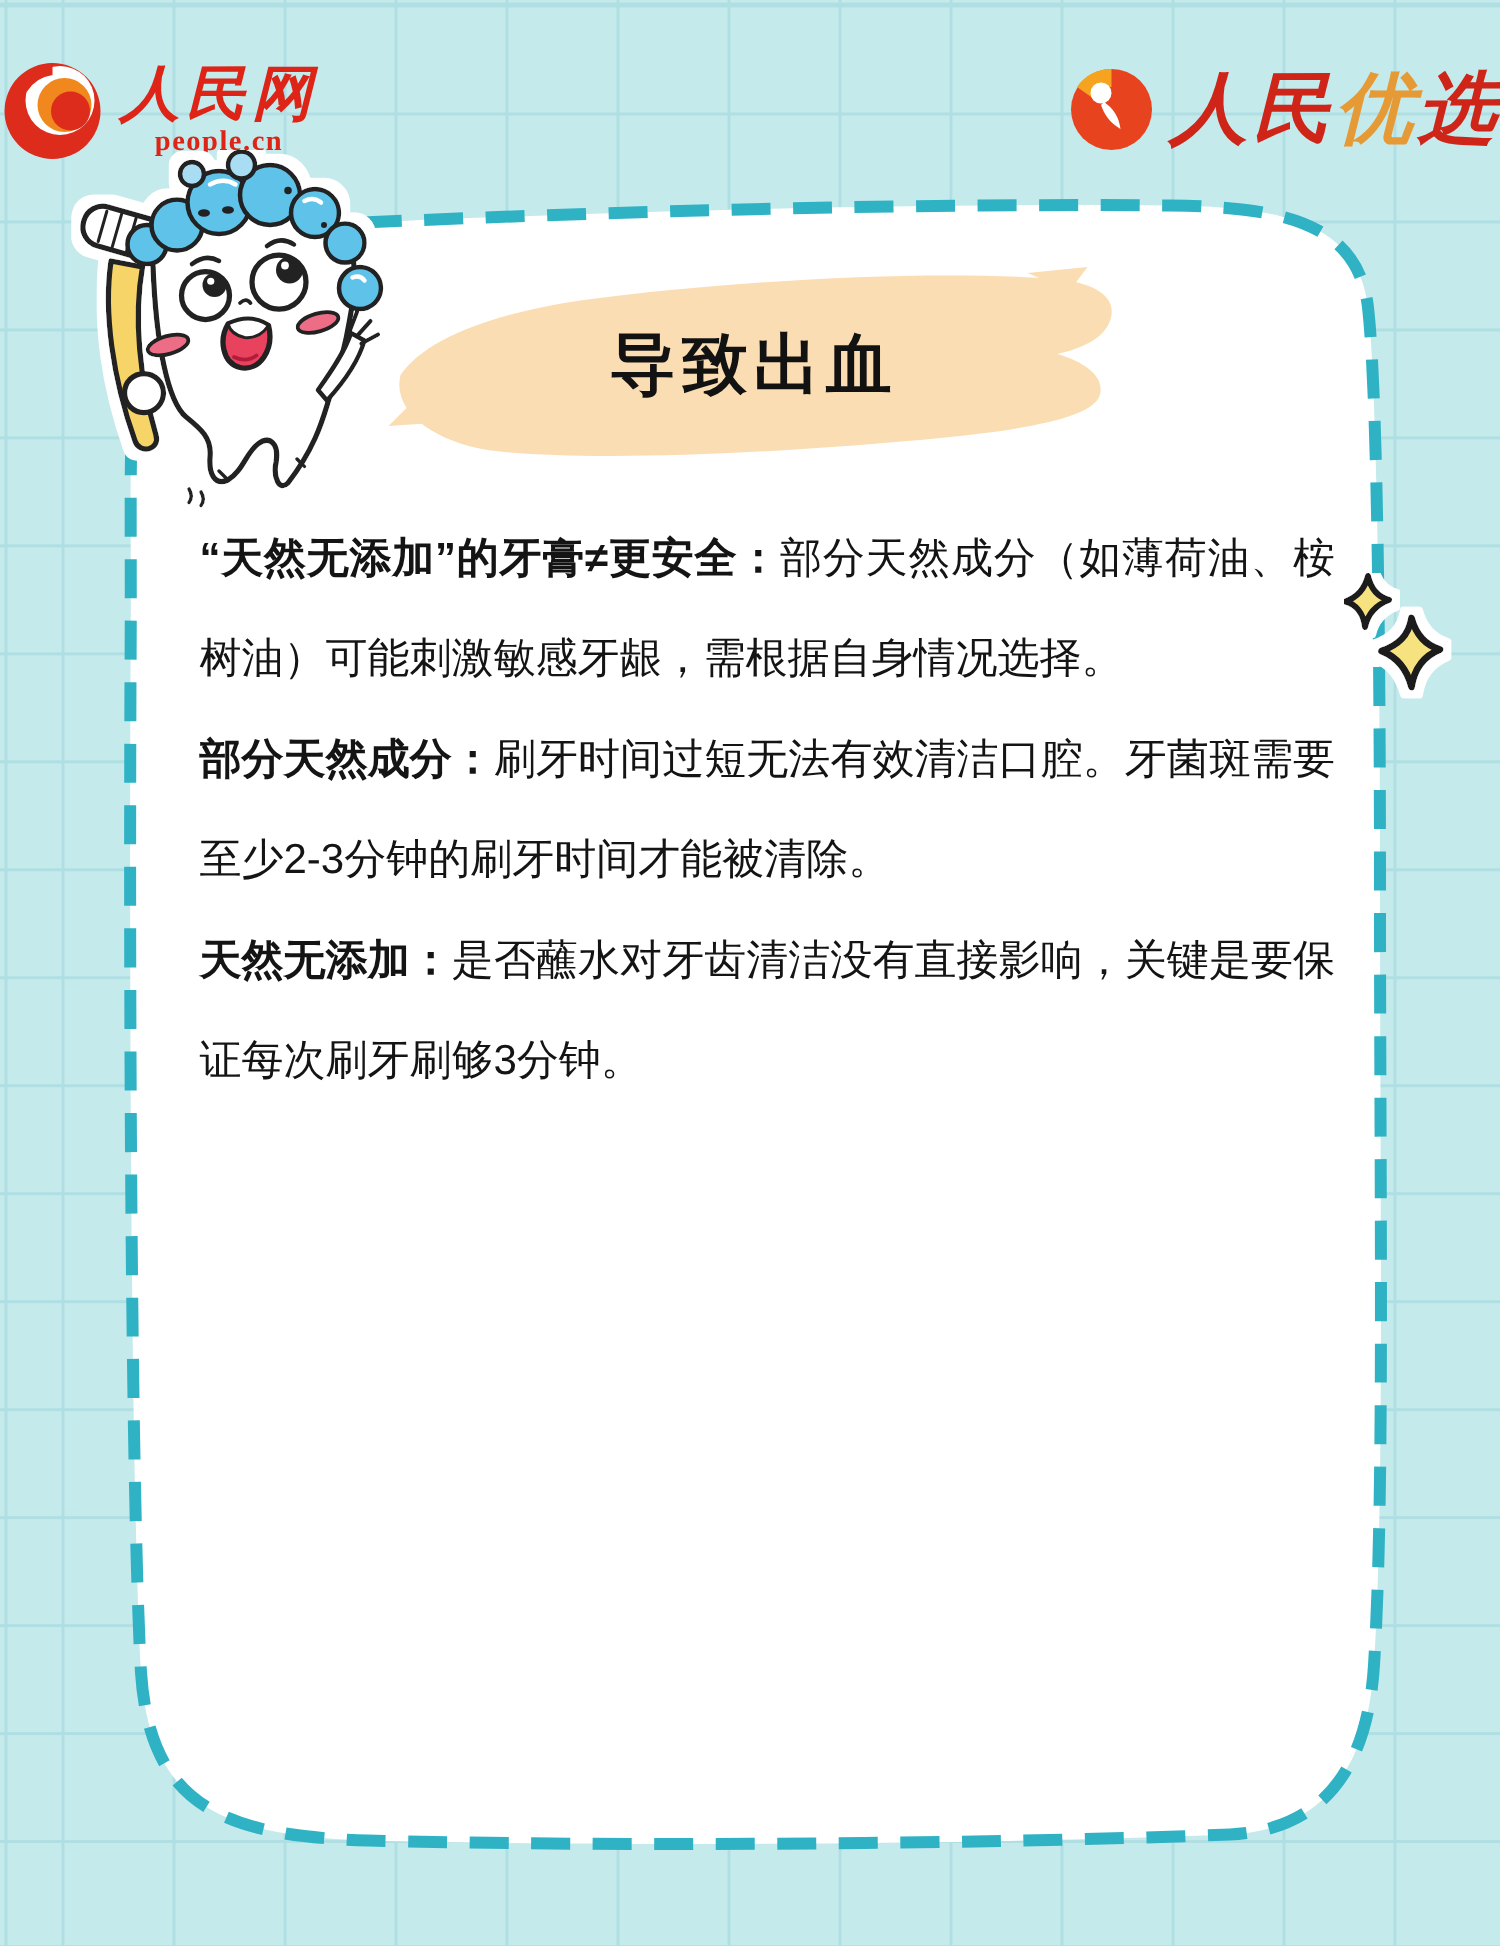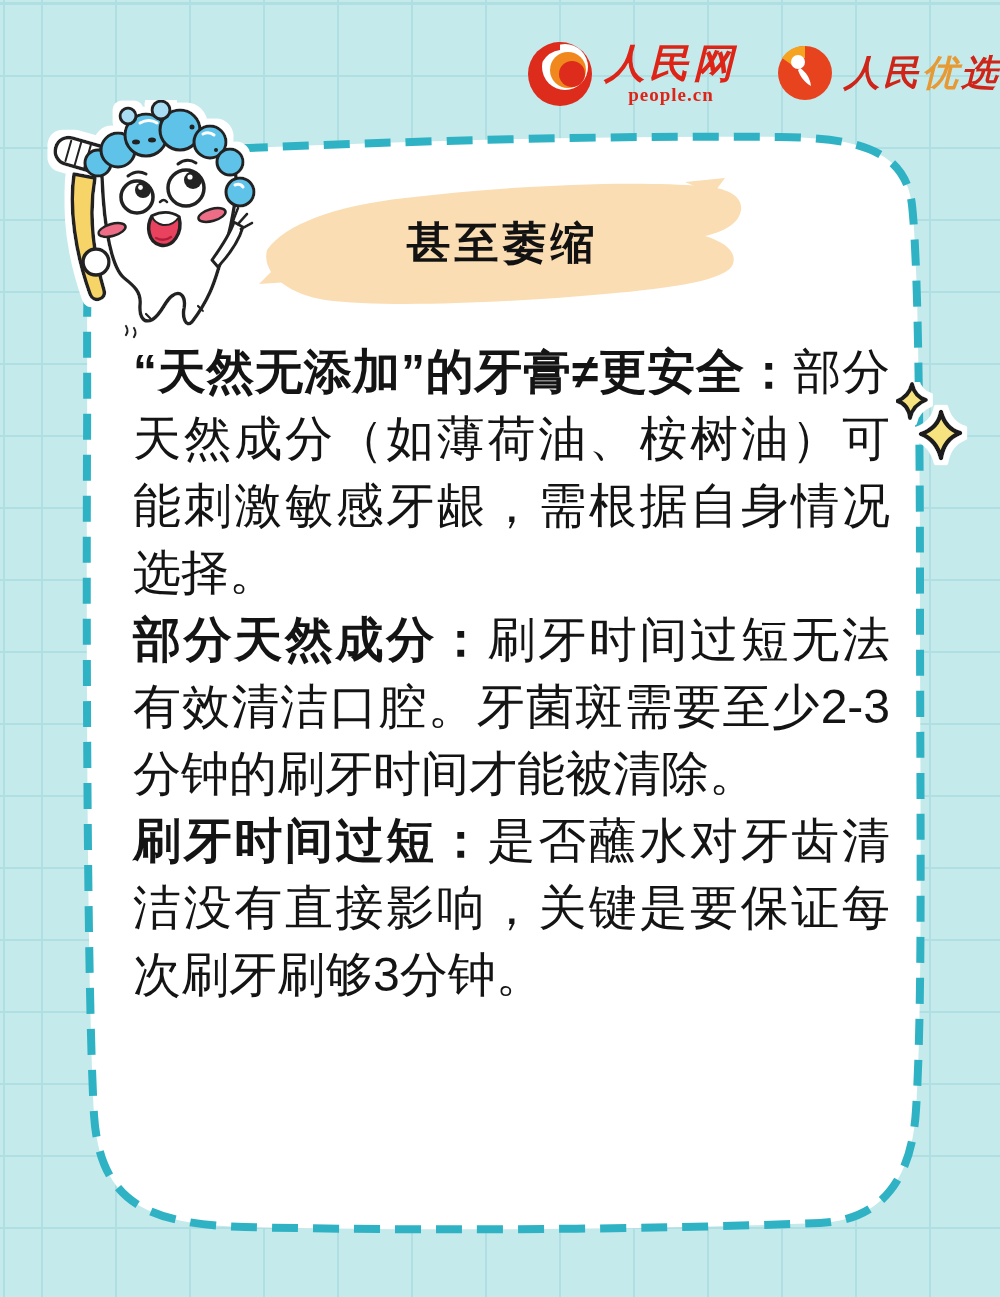--- a/index.html
+++ b/index.html
@@ -10,43 +10,43 @@
     background-image:
       repeating-linear-gradient(to right, #b0dfe3 0, #b0dfe3 2px, transparent 2px, transparent 74px),
       repeating-linear-gradient(to bottom, #b0dfe3 0, #b0dfe3 2px, transparent 2px, transparent 72px);
     background-position: 41px 3px, 41px 3px;
     font-family:"Liberation Sans", sans-serif;
     color:#141414;
   }
   
   .logos{
     position:absolute;top:38px;left:0;width:100%;
-    display:flex;justify-content:flex-end;align-items:center;gap:39px;
+    display:flex;justify-content:space-between;align-items:center;gap:39px;
   }
   .logo{display:flex;align-items:center;gap:10px;}
   .logo-icon{display:block;}
   .pcn-col{display:flex;flex-direction:column;align-items:center;line-height:1;}
   .pcn-cn{font-size:40px;font-weight:bold;font-style:italic;color:#dd2417;letter-spacing:4px;}
   .pcn-sub{font-size:19px;font-weight:bold;color:#dd2417;letter-spacing:1px;margin-top:2px;font-family:Liberation Serif, serif;}
-  .yx-text{font-size:36px;font-weight:bold;font-style:italic;line-height:1;letter-spacing:3px;}
+  .yx-text{font-size:52px;font-weight:bold;font-style:italic;line-height:1;letter-spacing:3px;}
   .yx-red{color:#cf2418;}
   .yx-gold{color:#e69a35;}
   
   .card-svg{position:absolute;left:0;top:0;width:1000px;height:1297px;}
   
   .title-wrap{position:absolute;left:255px;top:172px;width:495px;height:142px;}
   .brush-svg{position:absolute;left:0;top:0;width:100%;height:100%;}
   .poster-title{
     position:absolute;left:0;top:42px;width:100%;margin:0;
     text-align:center;font-size:44px;font-weight:bold;color:#121212;letter-spacing:4px;
   }
   
   .body-text{
     position:absolute;left:133px;top:338px;width:757px;
-    font-size:48px;line-height:67px;text-align:justify;
+    font-size:28px;line-height:67px;text-align:justify;
   }
   .body-text p{margin:0;}
   .body-text b{font-weight:bold;}
   
   .mascot{position:absolute;left:40px;top:100px;width:235px;height:240px;}
   .sparkles{position:absolute;left:896px;top:382px;width:78px;height:95px;}
 </style>
 </head>
 <body>
 
@@ -101,27 +101,27 @@
                C 250 14 370 8 448 14
                C 472 16 488 24 486 38
                C 484 52 468 60 450 64
                C 470 70 482 80 478 92
                C 472 108 420 116 350 122
                C 250 131 130 136 70 128
                C 34 122 6 102 12 78 Z" fill="#fbddb3"></path>
       <path d="M 430 10 L 470 6 L 458 22 Z" fill="#fbddb3"></path>
       <path d="M 20 96 L 4 112 L 34 110 Z" fill="#fbddb3"></path>
     </svg>
-    <h1 class="poster-title">甚至萎缩</h1>
+    <h1 class="poster-title">导致出血</h1>
   </div>
 
   <div class="body-text">
     <p><b>“天然无添加”的牙膏≠更安全：</b><span>部分天然成分（如薄荷油、桉树油）可能刺激敏感牙龈，需根据自身情况选择。</span></p>
     <p><b>部分天然成分：</b><span>刷牙时间过短无法有效清洁口腔。牙菌斑需要至少2-3分钟的刷牙时间才能被清除。</span></p>
-    <p><b>刷牙时间过短：</b><span>是否蘸水对牙齿清洁没有直接影响，关键是要保证每次刷牙刷够3分钟。</span></p>
+    <p><b>天然无添加：</b><span>是否蘸水对牙齿清洁没有直接影响，关键是要保证每次刷牙刷够3分钟。</span></p>
   </div>
 
   <svg class="mascot" viewBox="0 0 235 240">
     <defs>
       <filter id="halo1" x="-25%" y="-25%" width="150%" height="150%">
         <feMorphology in="SourceAlpha" operator="dilate" radius="6" result="dil"></feMorphology>
         <feFlood flood-color="#ffffff" result="fl"></feFlood>
         <feComposite in="fl" in2="dil" operator="in" result="outline"></feComposite>
         <feMerge>
             <feMergeNode in="outline"></feMergeNode>

